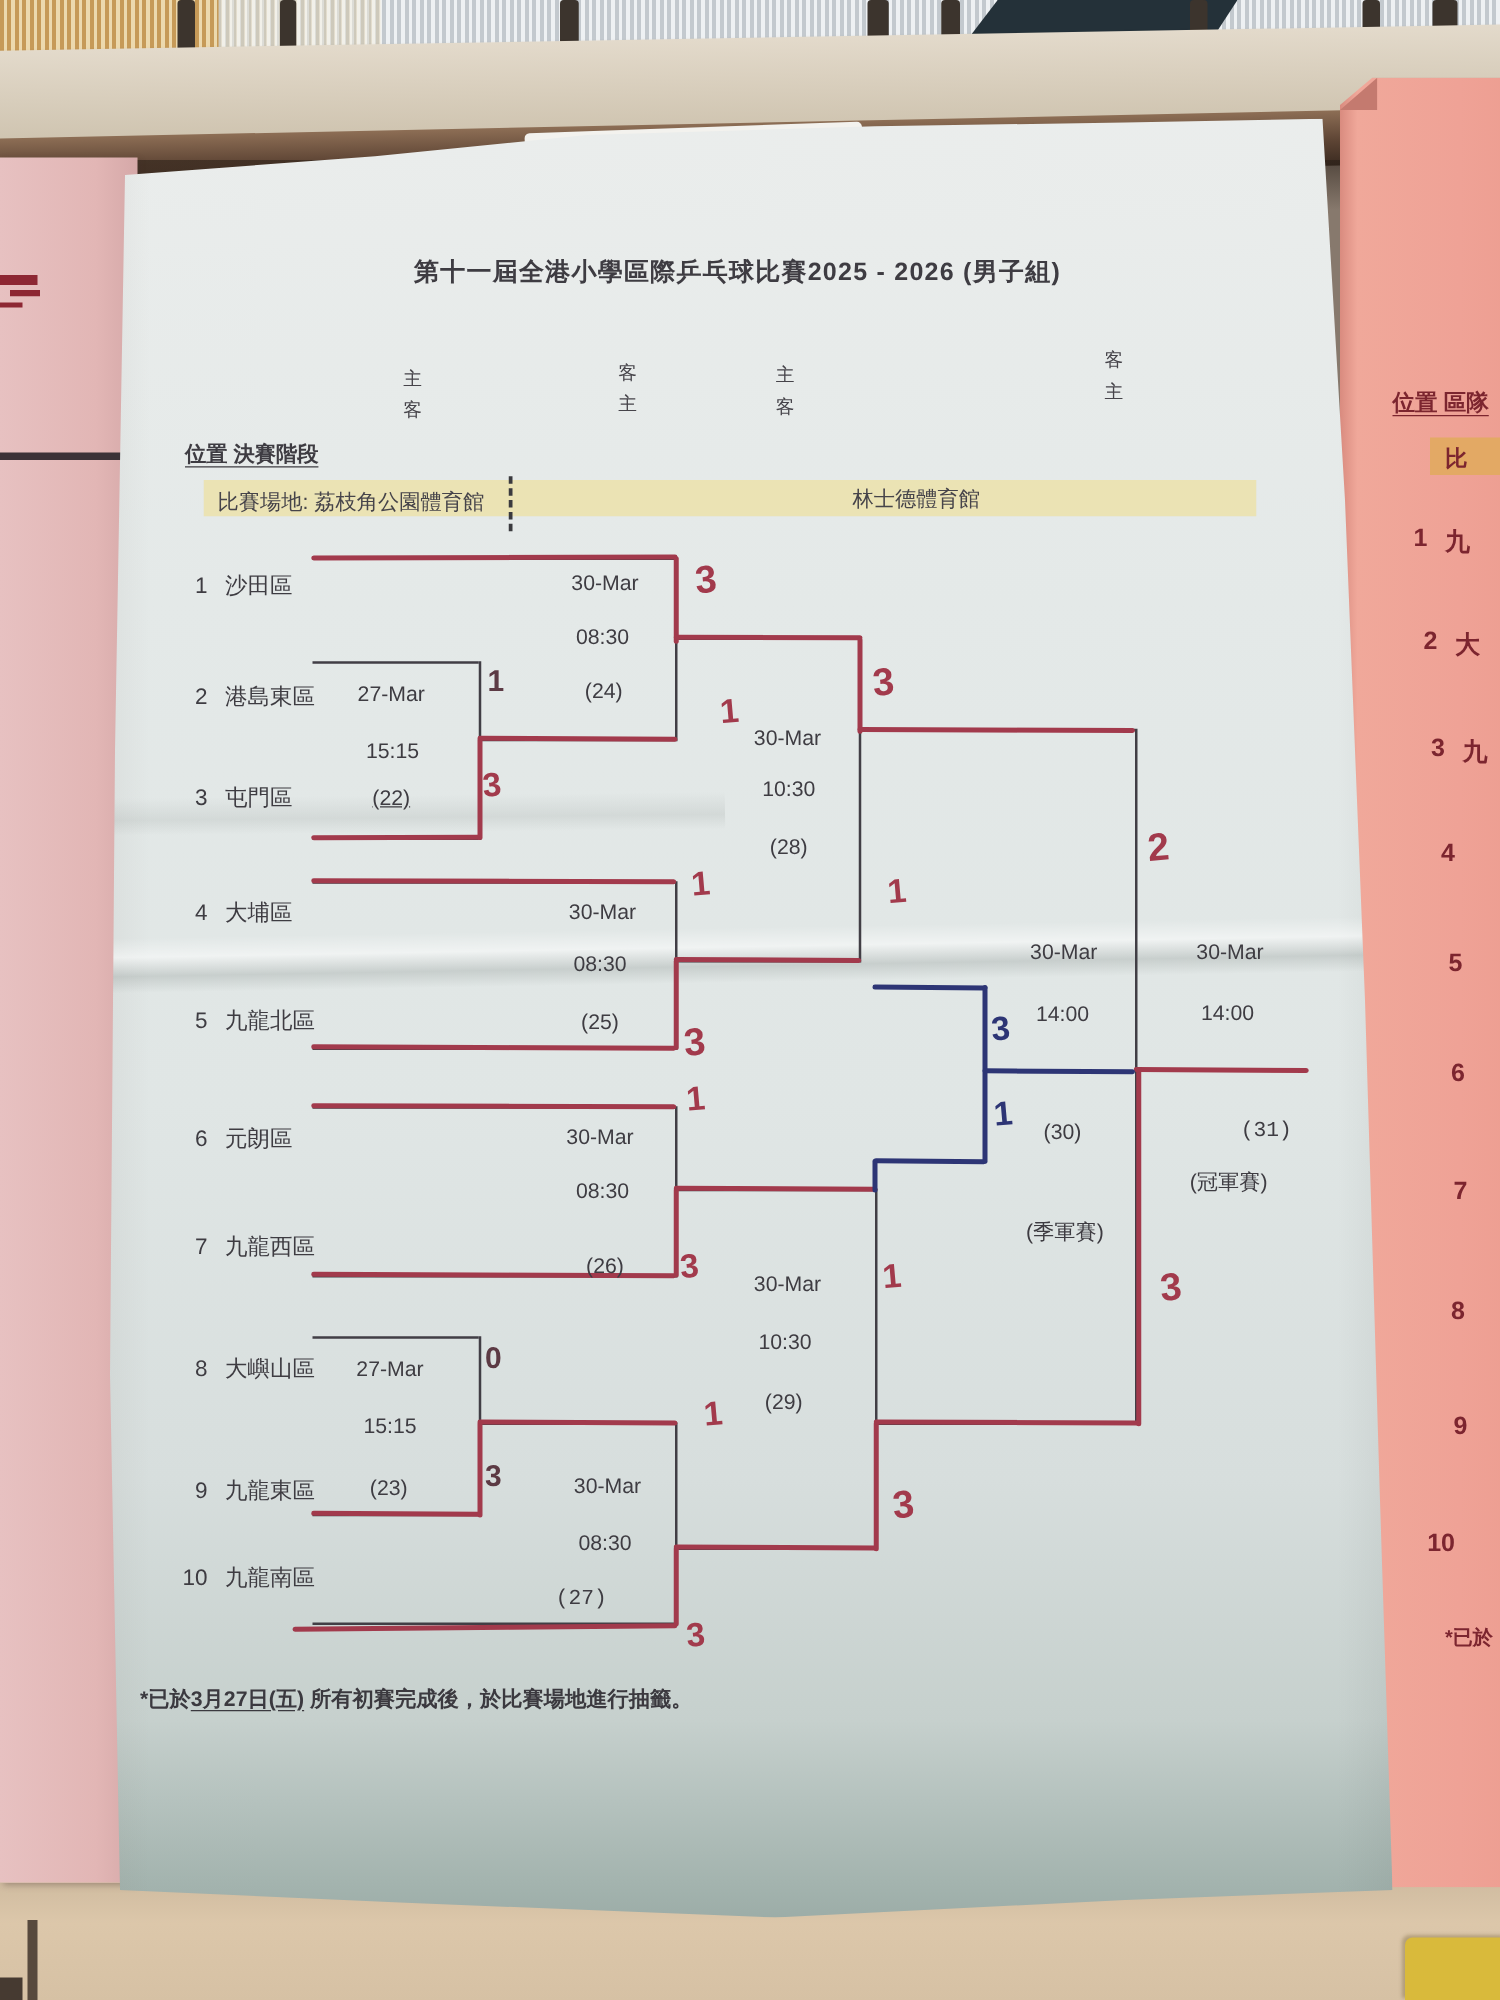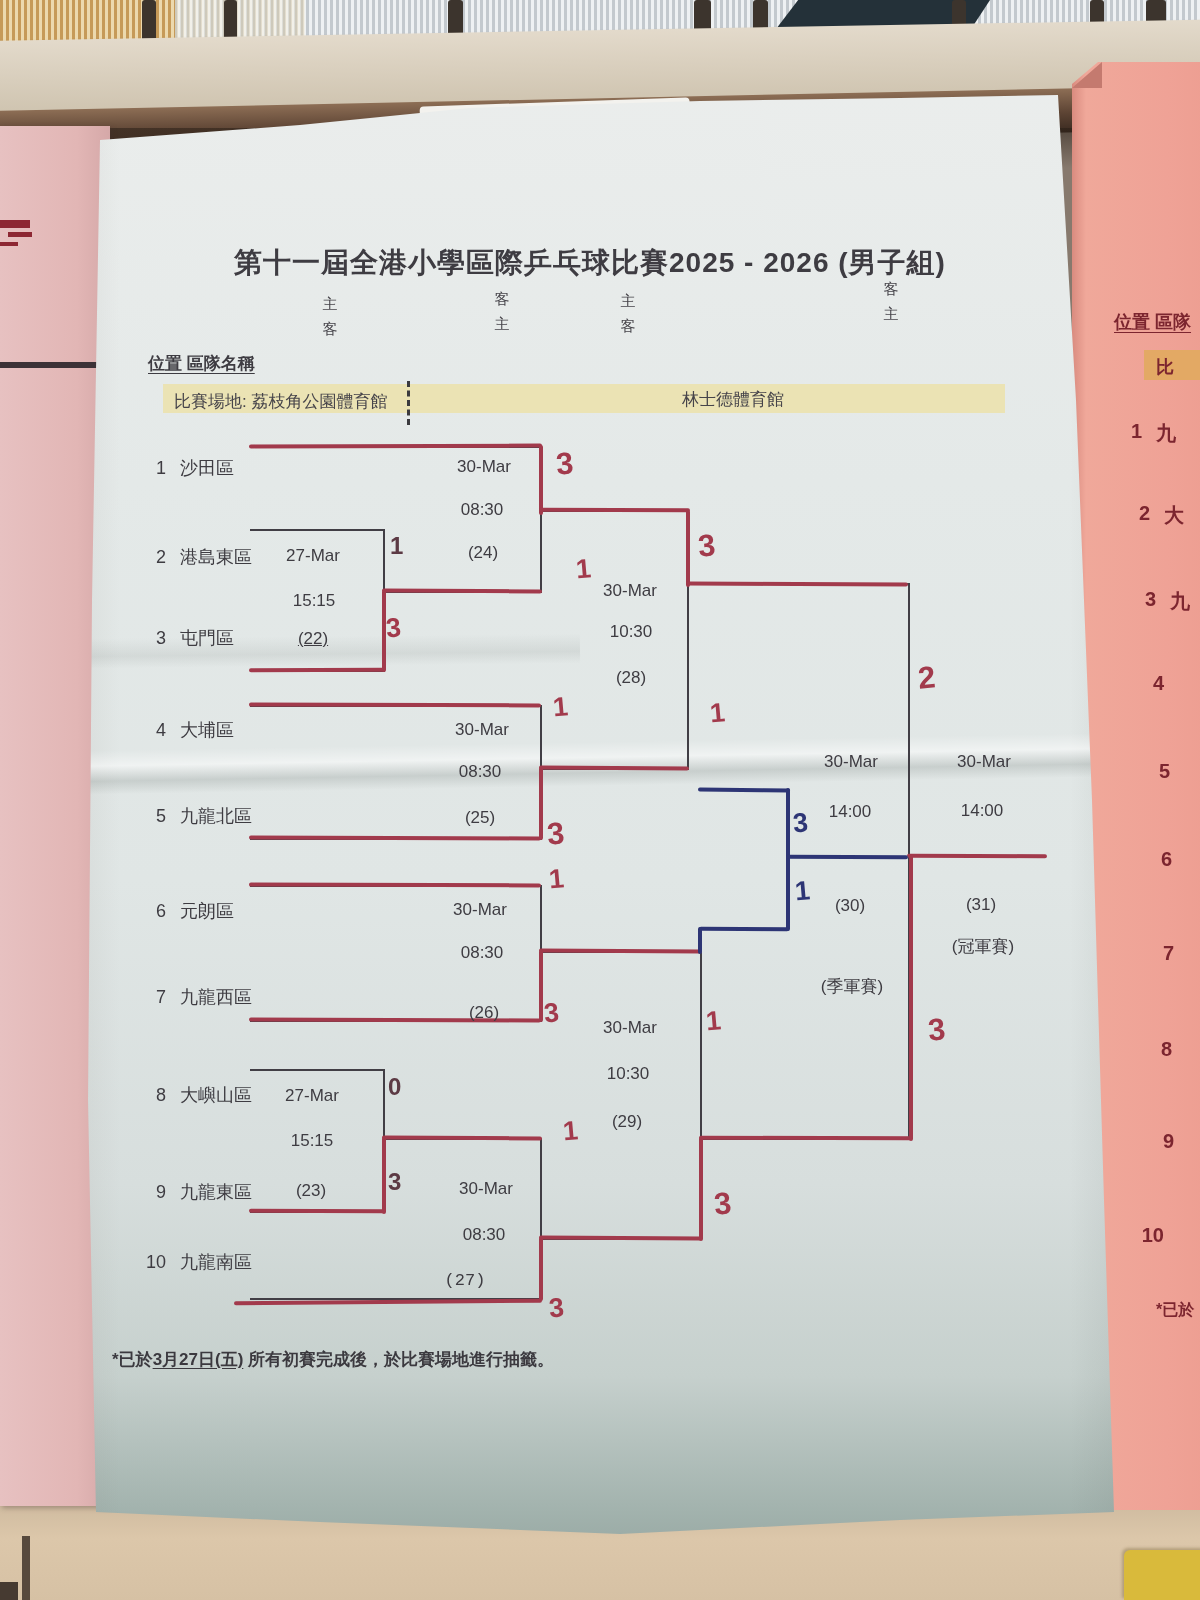--- a/index.html
+++ b/index.html
@@ -167,40 +167,40 @@
     <div class="side-txt" style="left:84px;top:1238px;font-size:16px;">*已於</div>
   </div>
   <div class="fold"></div>
 
   <div class="scrap"></div>
 
   <div class="paper-main">
     <div class="crease"></div>
     <div class="crease2"></div>
 
-    <div class="t-line ink" style="top:204px;font-size:28px;font-weight:600;margin-top:40px;">第十一屆全港小學區際乒乓球比賽2025 - 2026 (男子組)</div>
+    <div class="t-line ink" style="top:204px;font-size:20px;font-weight:600;">第十一屆全港小學區際乒乓球比賽2025 - 2026 (男子組)</div>
 
     <div class="hw" style="left:315px;top:291px;">
       <div>主</div>
         <div>客</div>
     </div>
     <div class="hw" style="left:487px;top:286px;">
       <div>客</div>
         <div>主</div>
     </div>
     <div class="hw" style="left:613px;top:288px;">
       <div>主</div>
         <div>客</div>
     </div>
     <div class="hw" style="left:876px;top:276px;">
       <div>客</div>
         <div>主</div>
     </div>
 
-    <div class="poslabel" style="left:148px;top:352px;">位置 區隊名稱</div>
+    <div class="poslabel" style="left:148px;top:352px;">位置 決賽階段</div>
     <div class="venue-bar"></div>
     <div class="venue-div"></div>
     <div class="venue-txt" style="left:174px;top:390px;">比賽場地: 荔枝角公園體育館</div>
     <div class="venue-txt" style="left:682px;top:388px;">林士德體育館</div>
 
     <div class="team" style="left:126px;top:455px;">
         <span class="no">1</span>
         <span>沙田區</span>
       </div>
     <div class="team" style="left:126px;top:544px;">
@@ -351,21 +351,21 @@
 
     <div class="mtext" style="left:851px;top:762px;">30-Mar</div>
     <div class="mtext" style="left:850px;top:812px;">14:00</div>
     <div class="mtext" style="left:850px;top:906px;">(30)</div>
     <div class="mtext" style="left:852px;top:948px;margin-top:38px;">(季軍賽)</div>
     <span class="score blue" style="left:793px;top:810px;">3</span>
     <span class="score blue" style="left:795px;top:878px;">1</span>
 
     <div class="mtext" style="left:984px;top:762px;">30-Mar</div>
     <div class="mtext" style="left:982px;top:811px;">14:00</div>
-    <div class="mtext" style="left:981px;top:905px;">(31)</div>
+    <div class="mtext" style="left:1013px;top:905px;font-family:Liberation Mono, monospace;">(31)</div>
     <div class="mtext" style="left:983px;top:946px;">(冠軍賽)</div>
     <span class="score big" style="left:918px;top:662px;">2</span>
     <span class="score big" style="left:928px;top:1014px;">3</span>
 
     <div class="footnote"><span>*已於</span><u>3月27日(五)</u><span> 所有初賽完成後，於比賽場地進行抽籤。</span></div>
   </div>
 
 </div>
 
 </body></html>

